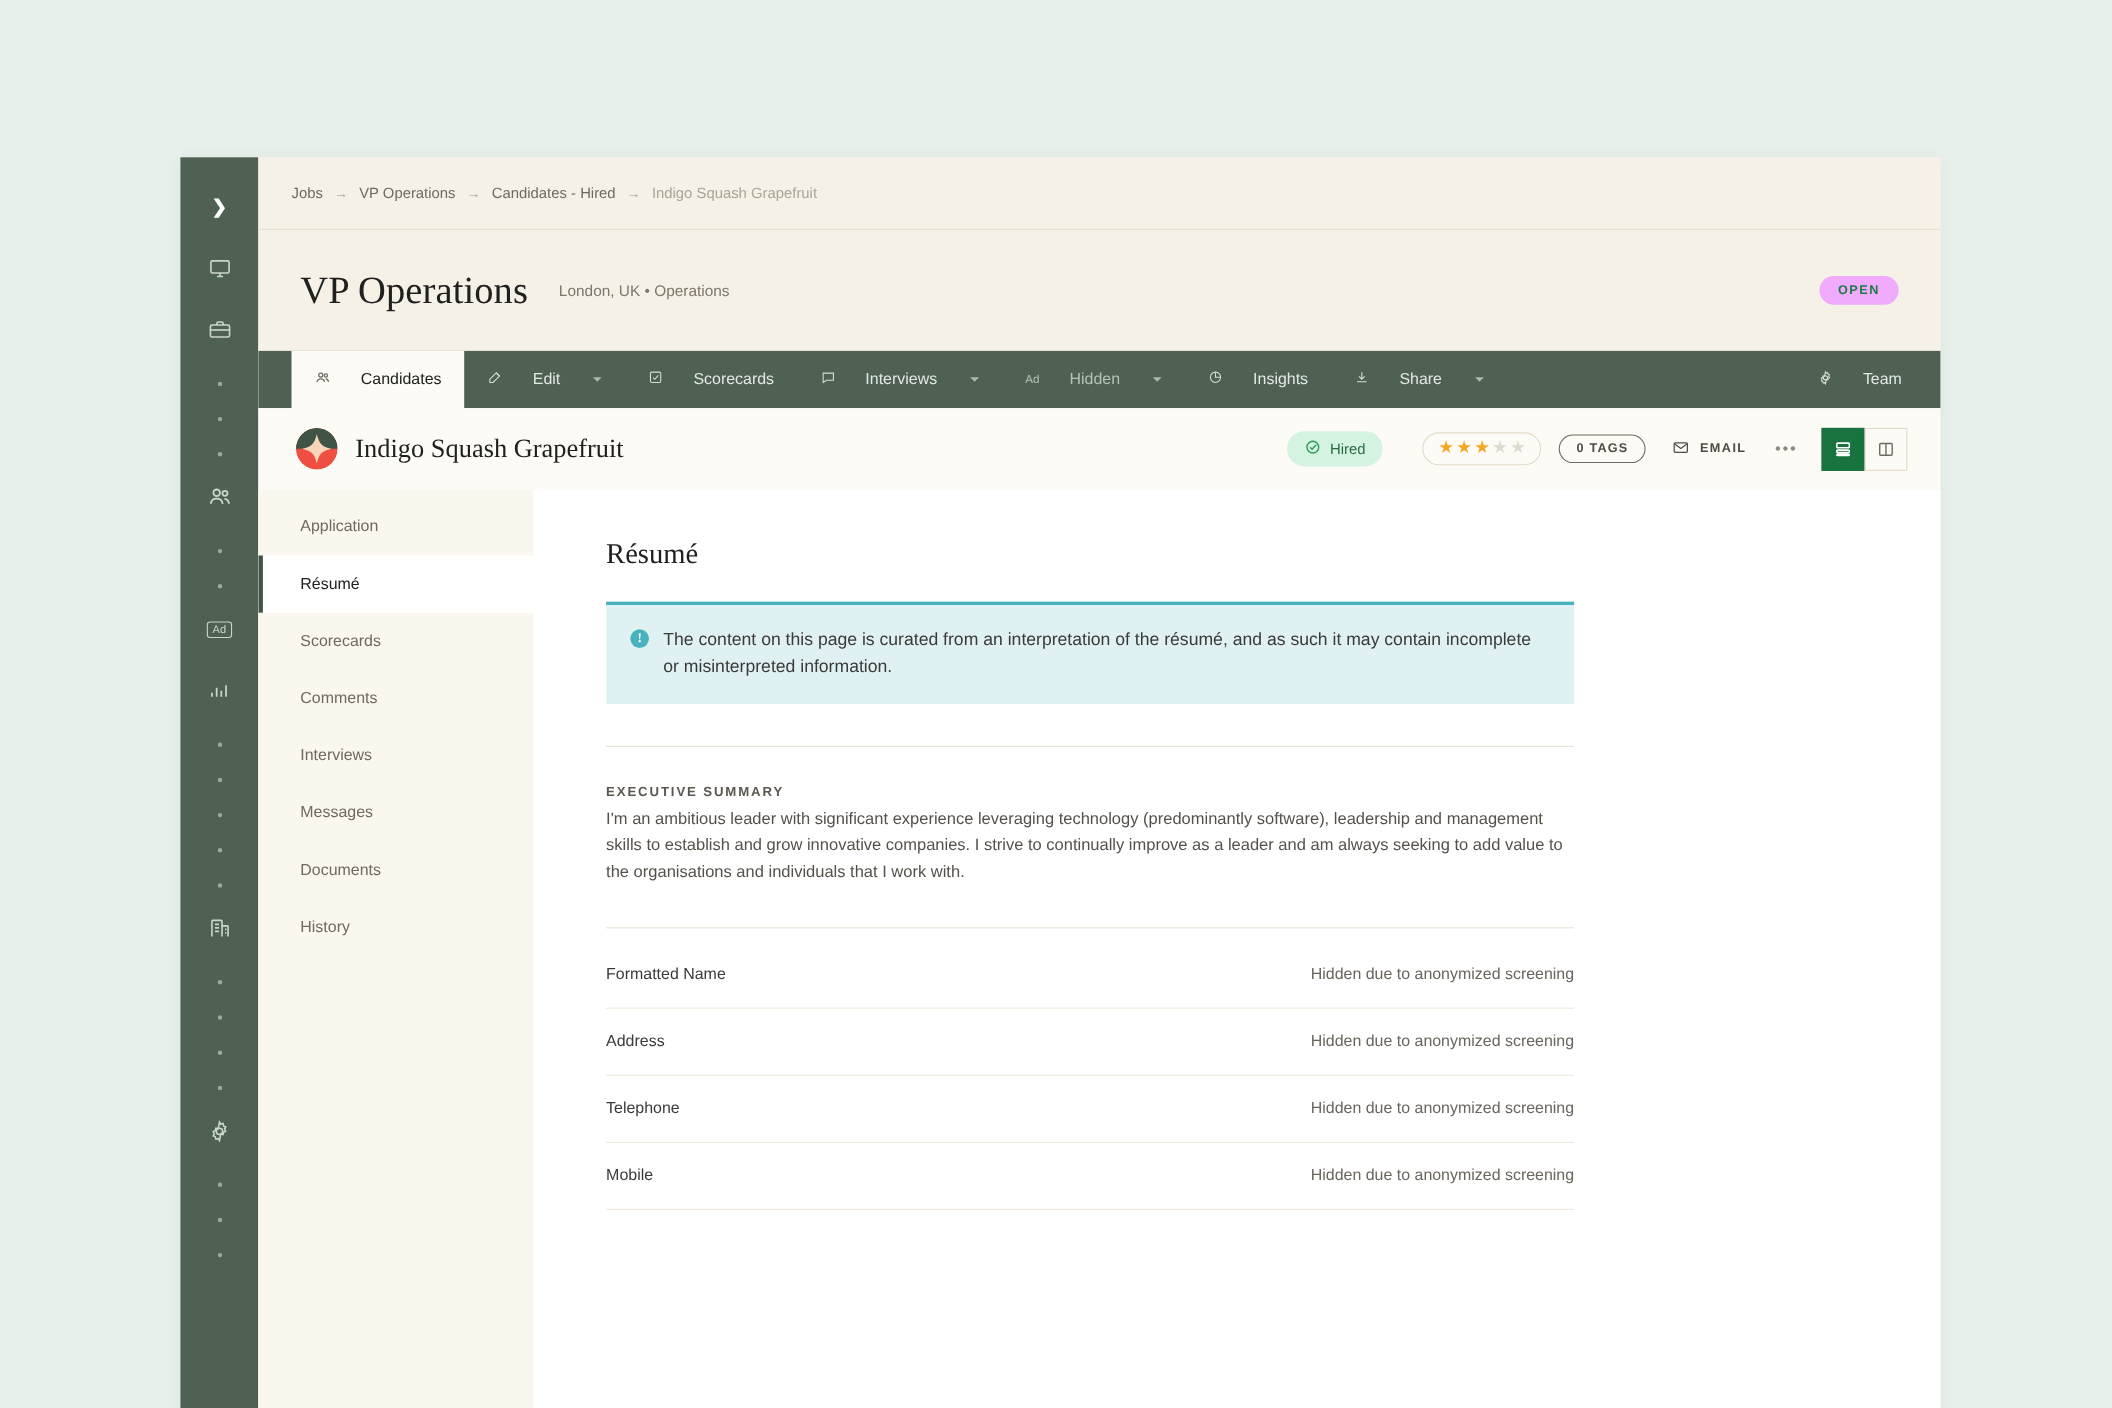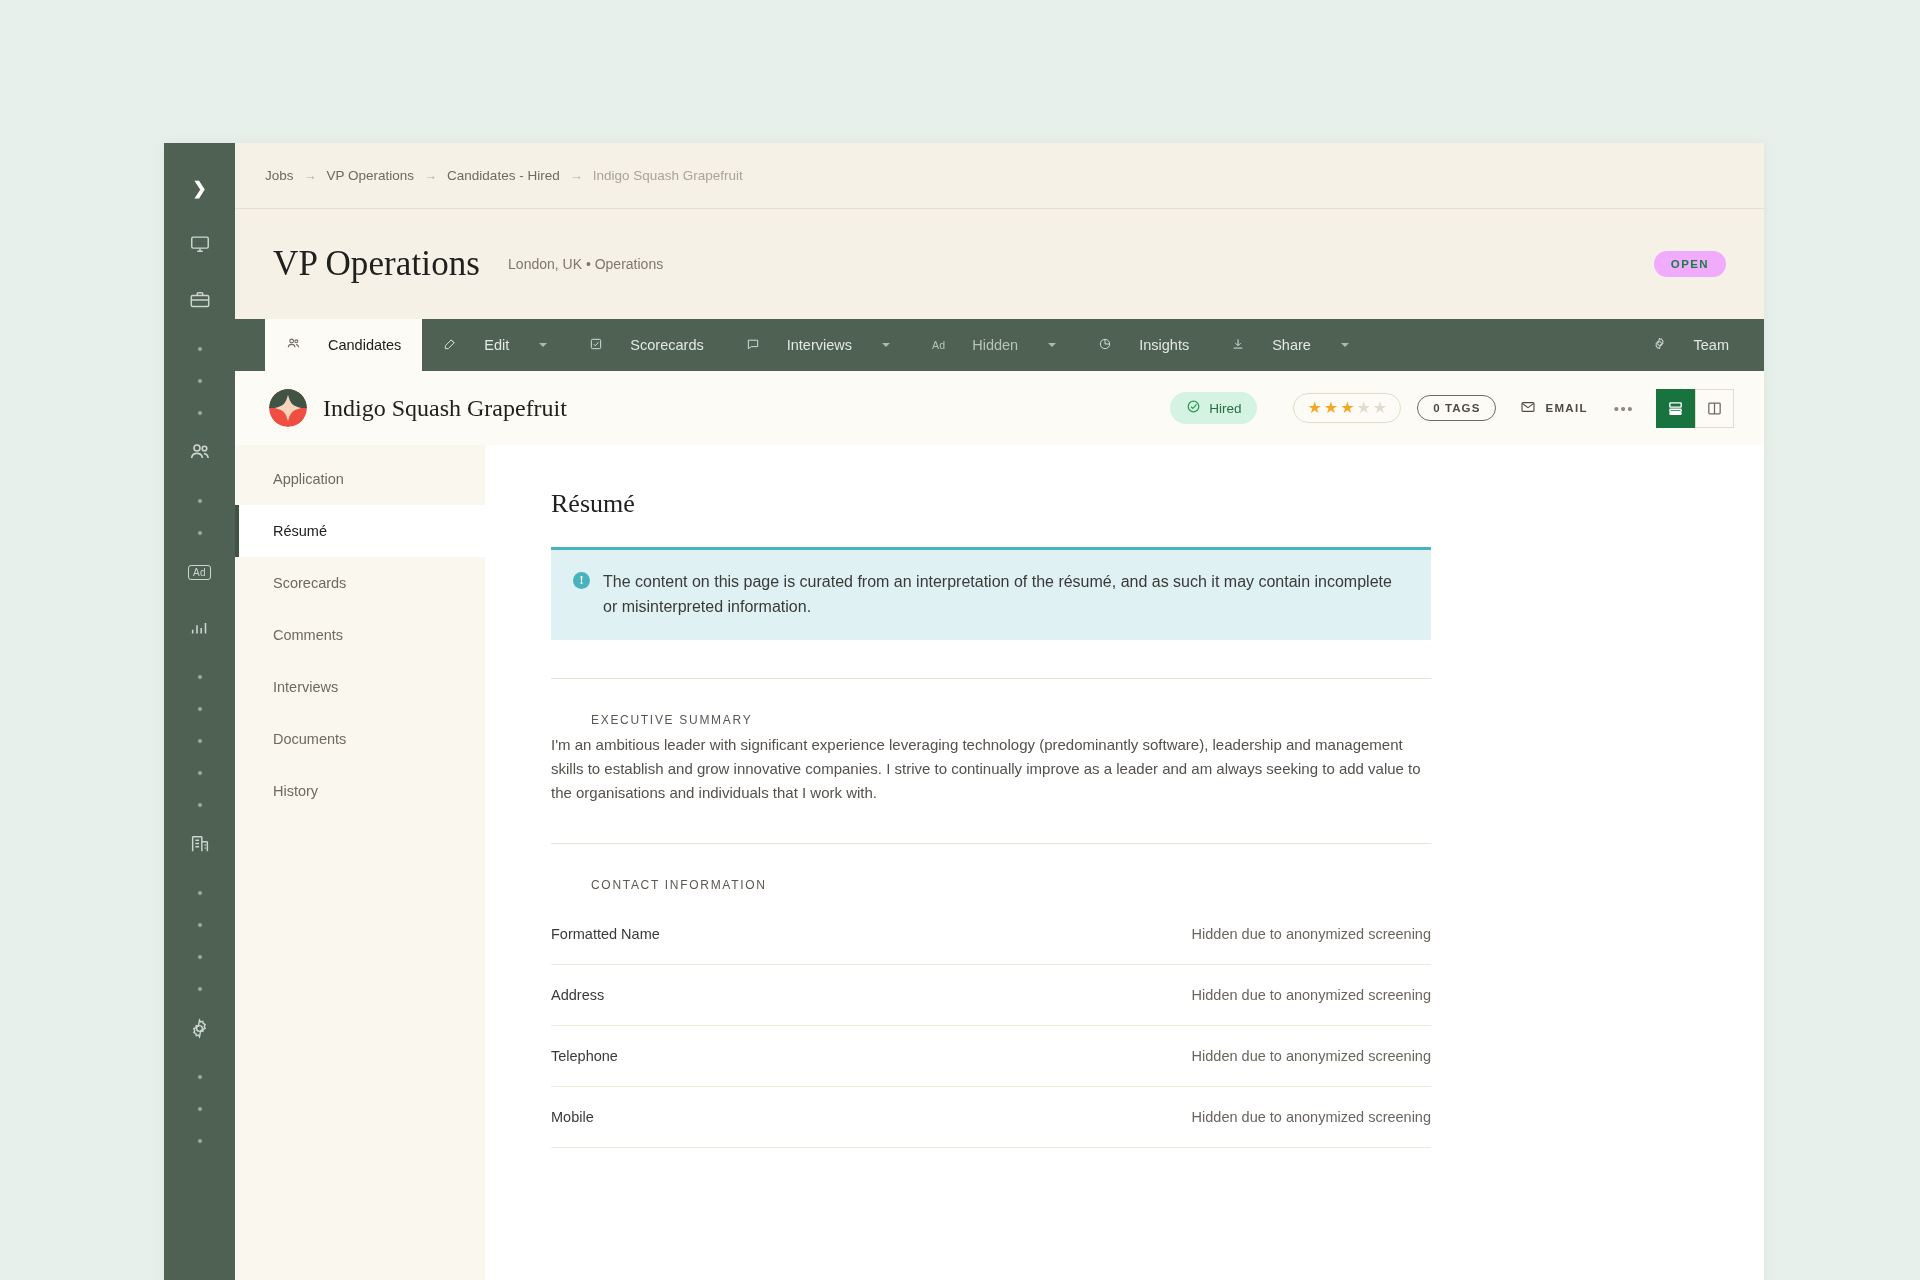--- a/index.html
+++ b/index.html
@@ -142,21 +142,21 @@
     padding: 20px 22px; display: flex; gap: 13px; align-items: flex-start;
   }
   .notice-ico {
     width: 17px; height: 17px; border-radius: 50%; background: #49b3bd; color: #fff;
     font-size: 12px; font-weight: bold; display: flex; align-items: center; justify-content: center;
     flex: 0 0 17px; margin-top: 2px; font-family: "Liberation Serif", serif;
   }
   .notice-txt { font-size: 16px; line-height: 1.55; color: #3a3a38; }
 
   .rule { height: 1px; background: #e9e3d5; margin: 38px 0 0; }
-  .ovline { font-size: 12px; letter-spacing: 1.7px; font-weight: normal; color: #5c5750; margin-top: 34px; margin-left: 40px; }
+  .ovline { font-size: 12px; letter-spacing: 1.7px; font-weight: bold; color: #5c5750; margin-top: 34px; }
   .para { margin-top: 6px; font-size: 15px; line-height: 1.62; color: #55514a; }
 
   .kv { display: flex; align-items: center; justify-content: space-between;
         padding: 22px 0; border-bottom: 1px solid #eee8da; font-size: 14.5px; }
   .kv:first-of-type { padding-top: 26px; }
   .kv .k { color: #3a3a38; }
   .kv .v { color: #6a655d; }
   .kvwrap { margin-top: 8px; }
 </style>
 </head>
@@ -432,41 +432,41 @@
     </div>
 
     <div class="body">
 
       <div class="subnav">
         <div class="subitem">Application</div>
         <div class="subitem active">Résumé</div>
         <div class="subitem">Scorecards</div>
         <div class="subitem">Comments</div>
         <div class="subitem">Interviews</div>
+        <div class="subitem">Messages</div>
         <div class="subitem">Documents</div>
         <div class="subitem">History</div>
       </div>
 
       <div class="content">
         <div class="content-inner">
           <div class="sec-title">Résumé</div>
 
           <div class="notice">
             <div class="notice-ico">!</div>
             <div class="notice-txt">The content on this page is curated from an interpretation of the résumé, and as such it may contain incomplete or misinterpreted information.</div>
           </div>
 
           <div class="rule"></div>
 
           <div class="ovline">EXECUTIVE SUMMARY</div>
           <div class="para">I'm an ambitious leader with significant experience leveraging technology (predominantly software), leadership and management skills to establish and grow innovative companies. I strive to continually improve as a leader and am always seeking to add value to the organisations and individuals that I work with.</div>
 
           <div class="rule"></div>
 
-          <div class="ovline">CONTACT INFORMATION</div>
 
           <div class="kvwrap">
             <div class="kv">
               <span class="k">Formatted Name</span>
               <span class="v">Hidden due to anonymized screening</span>
             </div>
             <div class="kv">
               <span class="k">Address</span>
               <span class="v">Hidden due to anonymized screening</span>
             </div>

